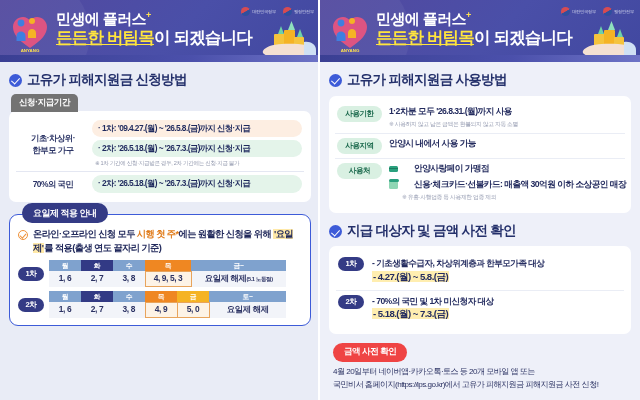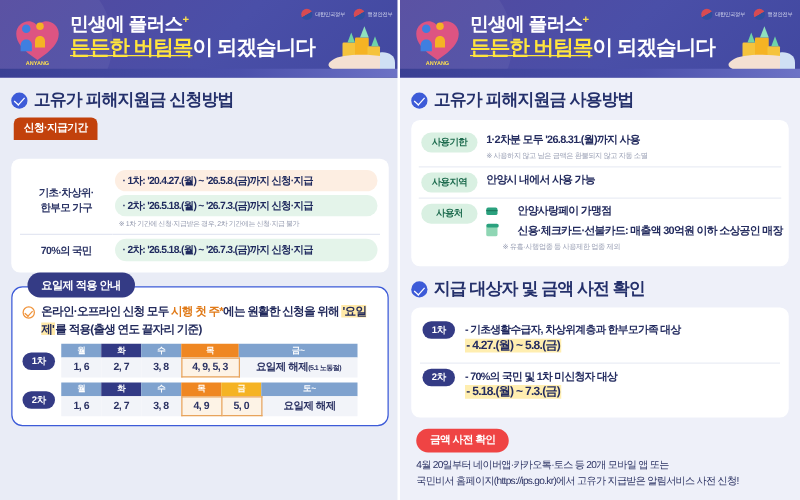--- a/index.html
+++ b/index.html
@@ -85,24 +85,24 @@
   }
 
   
   .card {
     background: #ffffff; border-radius: 7px; margin: 6px 9px 0 9px;
     padding: 6px 7px;
   }
 
   
   .tab-pill {
-    display: inline-block; background: #c2410c; color: #ffffff;
+    display: inline-block; background: #737373; color: #ffffff;
     font-size: 8.5px; font-weight: bold; letter-spacing: -.4px;
     padding: 2.5px 8px 3px; border-radius: 5px 5px 0 0;
-    margin: 5px 0 16px 11px; position: relative; z-index: 2;
+    margin: 5px 0 0 11px; position: relative; z-index: 2;
   }
   .card-under-tab { margin-top: -1px; }
 
   
   .ptable { width: 100%; border-collapse: collapse; }
   .ptable td { vertical-align: middle; padding: 3px 2px; }
   .ptable .lbl {
     width: 74px; text-align: center; font-size: 8.4px; font-weight: bold;
     color: #2c3566; letter-spacing: -.5px; line-height: 1.45;
   }
@@ -291,21 +291,21 @@
     </div>
 
     <div class="tab-pill">신청·지급기간</div>
 
     <div class="card card-under-tab">
       <table class="ptable">
         <tbody>
             <tr>
           <td class="lbl">기초·차상위·<br>한부모 가구</td>
           <td>
-            <span class="chip chip-peach">· 1차: '20.4.27.(월) ~ '26.5.8.(금)까지 신청·지급</span>
+            <span class="chip chip-peach">· 1차: '09.4.27.(월) ~ '26.5.8.(금)까지 신청·지급</span>
             <span class="chip chip-mint">· 2차: '26.5.18.(월) ~ '26.7.3.(금)까지 신청·지급</span>
             <div class="note">※ 1차 기간에 신청·지급받은 경우, 2차 기간에는 신청·지급 불가</div>
           </td>
         </tr>
         <tr class="divider">
           <td class="lbl">70%의 국민</td>
           <td>
             <span class="chip chip-mint" style="margin-bottom:0">· 2차: '26.5.18.(월) ~ '26.7.3.(금)까지 신청·지급</span>
           </td>
         </tr>
@@ -475,17 +475,17 @@
         <div class="tgt-lines">
           <div class="tgt-l1">- 70%의 국민 및 1차 미신청자 대상</div>
           <div class="tgt-l2"><span class="hl">- 5.18.(월) ~ 7.3.(금)</span></div>
         </div>
       </div>
     </div>
 
     <div class="confirm-pill">금액 사전 확인</div>
     <div class="confirm-text">
       <div>4월 20일부터 네이버앱·카카오톡·토스 등 20개 모바일 앱 또는</div>
-      <div>국민비서 홈페이지(https://ips.go.kr)에서 고유가 지급받은 알림서비스 사전 신청!</div>
+      <div>국민비서 홈페이지(https://ips.go.kr)에서 고유가 피해지원금 피해지원금 사전 신청!</div>
     </div>
 
   </div>
 </div>
 
 </body></html>

